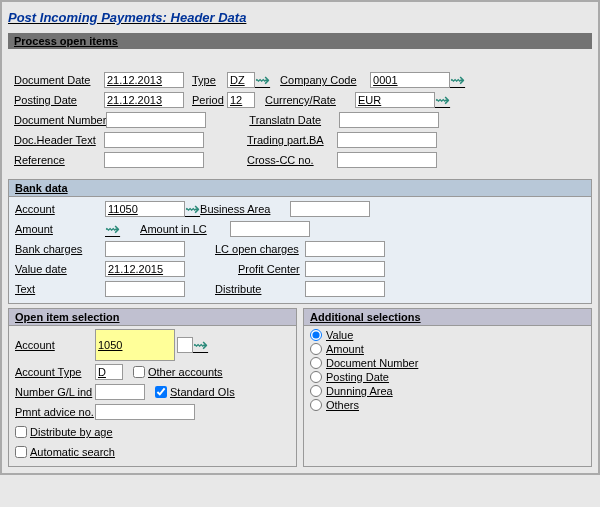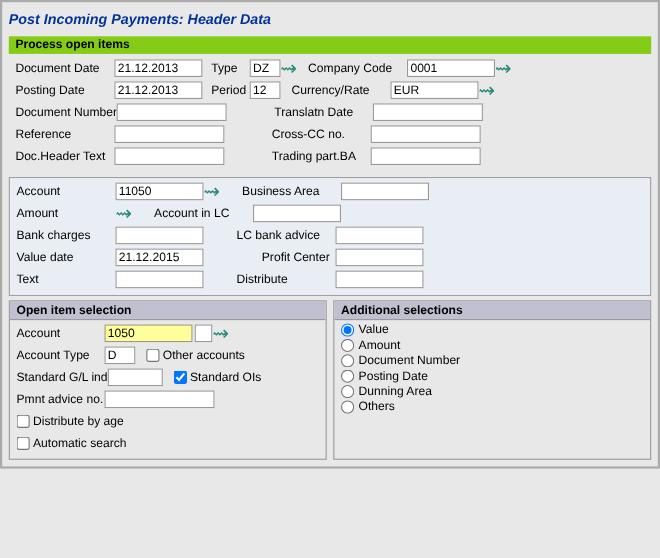--- a/index.html
+++ b/index.html
@@ -12,25 +12,25 @@
     }
     .page-title {
       font-size: 13px;
       font-weight: bold;
       font-style: italic;
       color: #003399;
       margin-bottom: 6px;
       padding: 2px 0;
     }
     .process-open-items {
-      background: #84cc16;
+      background: #737373;
       padding: 2px 6px;
       font-weight: bold;
       font-size: 11px;
-      margin-bottom: 2px;
+      margin-bottom: 20px;
     }
     .form-section {
       background: #e8e8e8;
       padding: 2px 6px 4px 6px;
     }
     .form-row {
       display: flex;
       align-items: center;
       margin-bottom: 2px;
       min-height: 18px;
@@ -130,21 +130,21 @@
       width: 12px;
       height: 12px;
     }
     .account-input-wrapper {
       display: flex;
       align-items: center;
     }
     .account-input-yellow {
       border: 1px solid #999;
       background: #ffff99;
-      height: 16px;
+      height: 32px;
       font-size: 11px;
       padding: 0 2px;
       width: 80px;
       font-family: Arial, sans-serif;
     }
     .small-box {
       border: 1px solid #999;
       background: #fff;
       height: 16px;
       width: 16px;
@@ -152,20 +152,21 @@
       align-items: center;
       justify-content: center;
       cursor: pointer;
       margin-left: 2px;
       font-size: 9px;
     }
     .outer-border {
       border: 2px solid #aaa;
       background: #e8e8e8;
       padding: 6px;
+      text-decoration: underline;
     }
   </style>
 </head>
 <body>
 
 <div class="outer-border">
 
   <div class="page-title">Post Incoming Payments: Header Data</div>
 
   <div class="process-open-items">Process open items</div>
@@ -194,57 +195,58 @@
     </div>
 
     <div class="form-row">
       <span class="label">Document Number</span>
       <input class="input-field input-md" value="" style="">
       <span style="margin-left:43px; min-width:90px; font-size:11px;">Translatn Date</span>
       <input class="input-field input-md" value="" style="">
     </div>
 
     <div class="form-row">
+      <span class="label">Doc.Header Text</span>
+      <input class="input-field input-md" value="" style="">
+      <span style="margin-left:43px; min-width:90px; font-size:11px;">Trading part.BA</span>
+      <input class="input-field input-md" value="" style="">
+    </div>
+
+    <div class="form-row">
       <span class="label">Reference</span>
       <input class="input-field input-md" value="" style="">
       <span style="margin-left:43px; min-width:90px; font-size:11px;">Cross-CC no.</span>
       <input class="input-field input-md" value="" style="">
     </div>
 
-    <div class="form-row">
-      <span class="label">Doc.Header Text</span>
-      <input class="input-field input-md" value="" style="">
-      <span style="margin-left:43px; min-width:90px; font-size:11px;">Trading part.BA</span>
-      <input class="input-field input-md" value="" style="">
-    </div>
-
   </div>
 
   <div class="bank-section">
+    <div class="bank-header">Bank data</div>
     <div class="bank-body">
 
       <div class="form-row">
         <span class="label">Account</span>
         <input class="input-field input-sm" value="11050" style="">
         <span class="teal-arrow">⇜</span>
-        <span style="margin-left:20px; min-width:90px; font-size:11px;">Business Area</span>
+        <span style="min-width:90px; font-size:11px;">Business Area</span>
         <input class="input-field input-sm" value="" style="">
       </div>
 
       <div class="form-row">
         <span class="label">Amount</span>
         <span class="teal-arrow">⇜</span>
-        <span style="margin-left:20px; min-width:90px; font-size:11px;">Account in LC</span>
+        <span style="margin-left:20px; min-width:90px; font-size:11px;">Amount in LC</span>
         <input class="input-field input-sm" value="" style="">
       </div>
 
       <div class="form-row">
         <span class="label">Bank charges</span>
         <input class="input-field input-sm" value="" style="">
-        <span style="margin-left:30px; min-width:90px; font-size:11px;">LC bank advice</span>
+        <span style="margin-left:30px; min-width:90px; font-size:11px;">LC open charges</span>
         <input class="input-field input-sm" value="" style="">
       </div>
 
       <div class="form-row">
         <span class="label">Value date</span>
         <input class="input-field input-sm" value="21.12.2015" style="">
         <span style="margin-left:30px; min-width:90px; font-size:11px;padding-left:23px;">Profit Center</span>
         <input class="input-field input-sm" value="" style="">
       </div>
 
@@ -275,21 +277,21 @@
         <div class="panel-row">
           <span class="panel-label">Account Type</span>
           <input class="input-field" style="width: 28px;" value="D">
           <label style="margin-left:10px; display:flex; gap:3px; font-size:11px;">
             <input type="checkbox" style="">
             <span>Other accounts</span>
           </label>
         </div>
 
         <div class="panel-row">
-          <span class="panel-label">Standard G/L ind</span>
+          <span class="panel-label">Number G/L ind</span>
           <input class="input-field" style="width: 50px;" value="">
           <label style="margin-left:10px; display:flex; align-items:center; gap:3px; font-size:11px;">
             <input type="checkbox" checked="" style="">
             <span>Standard OIs</span>
           </label>
         </div>
 
         <div class="panel-row">
           <span class="panel-label">Pmnt advice no.</span>
           <input class="input-field input-md" value="" style="">

